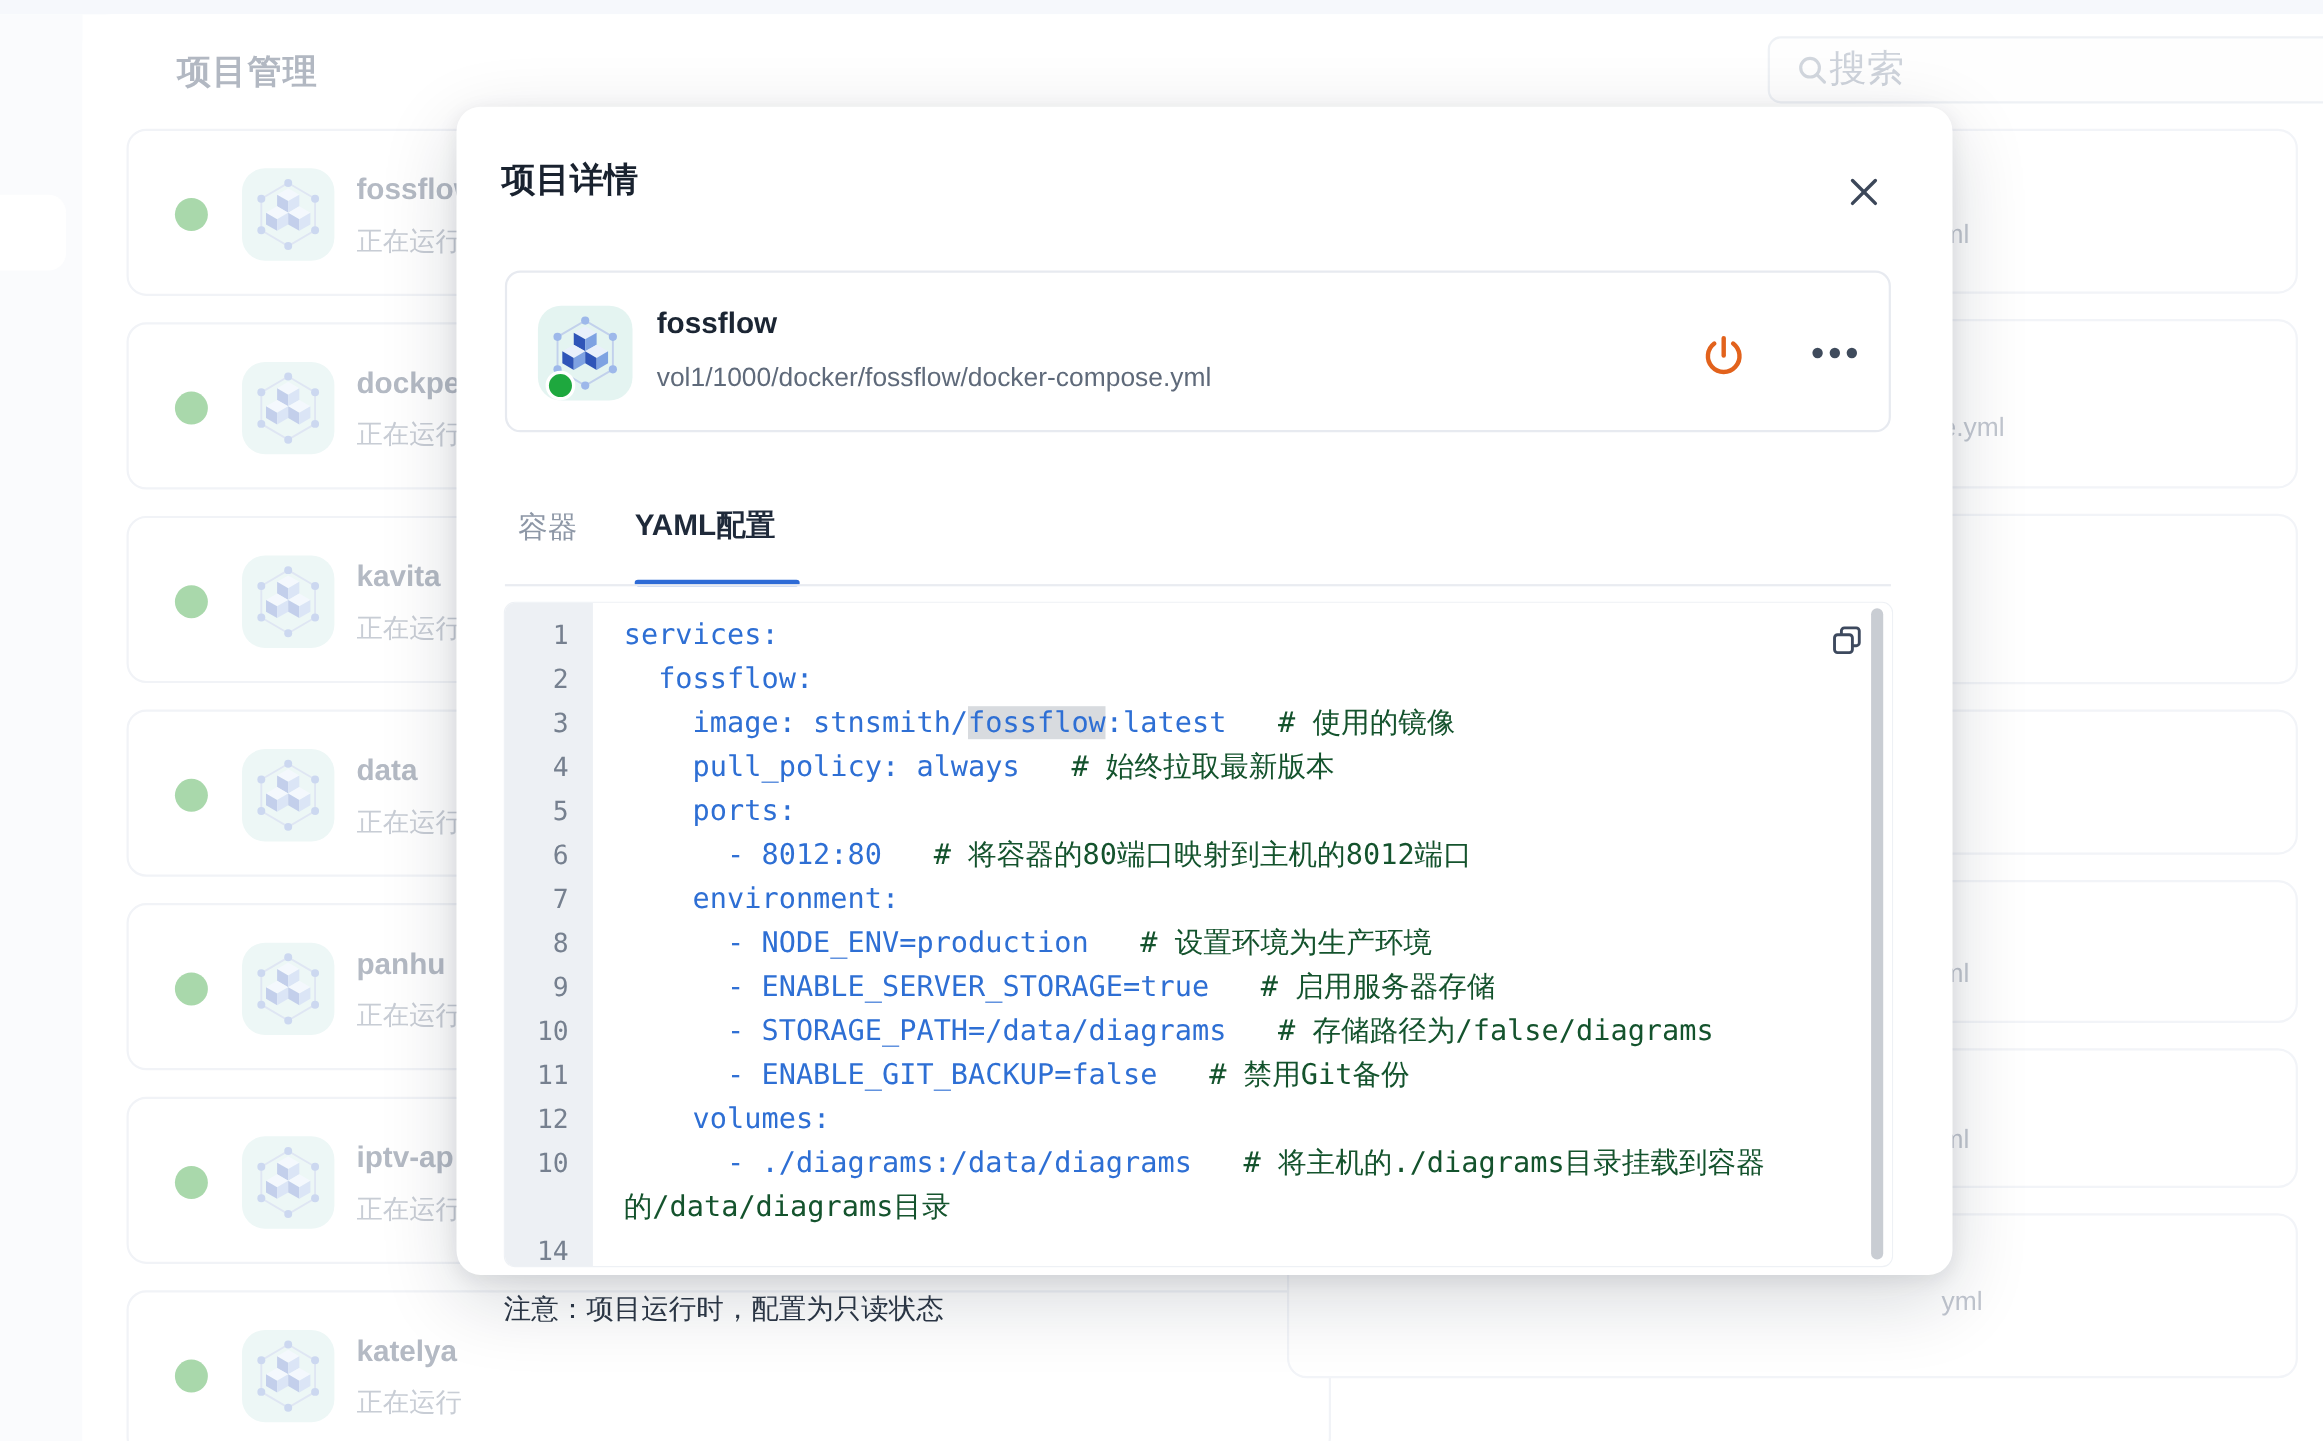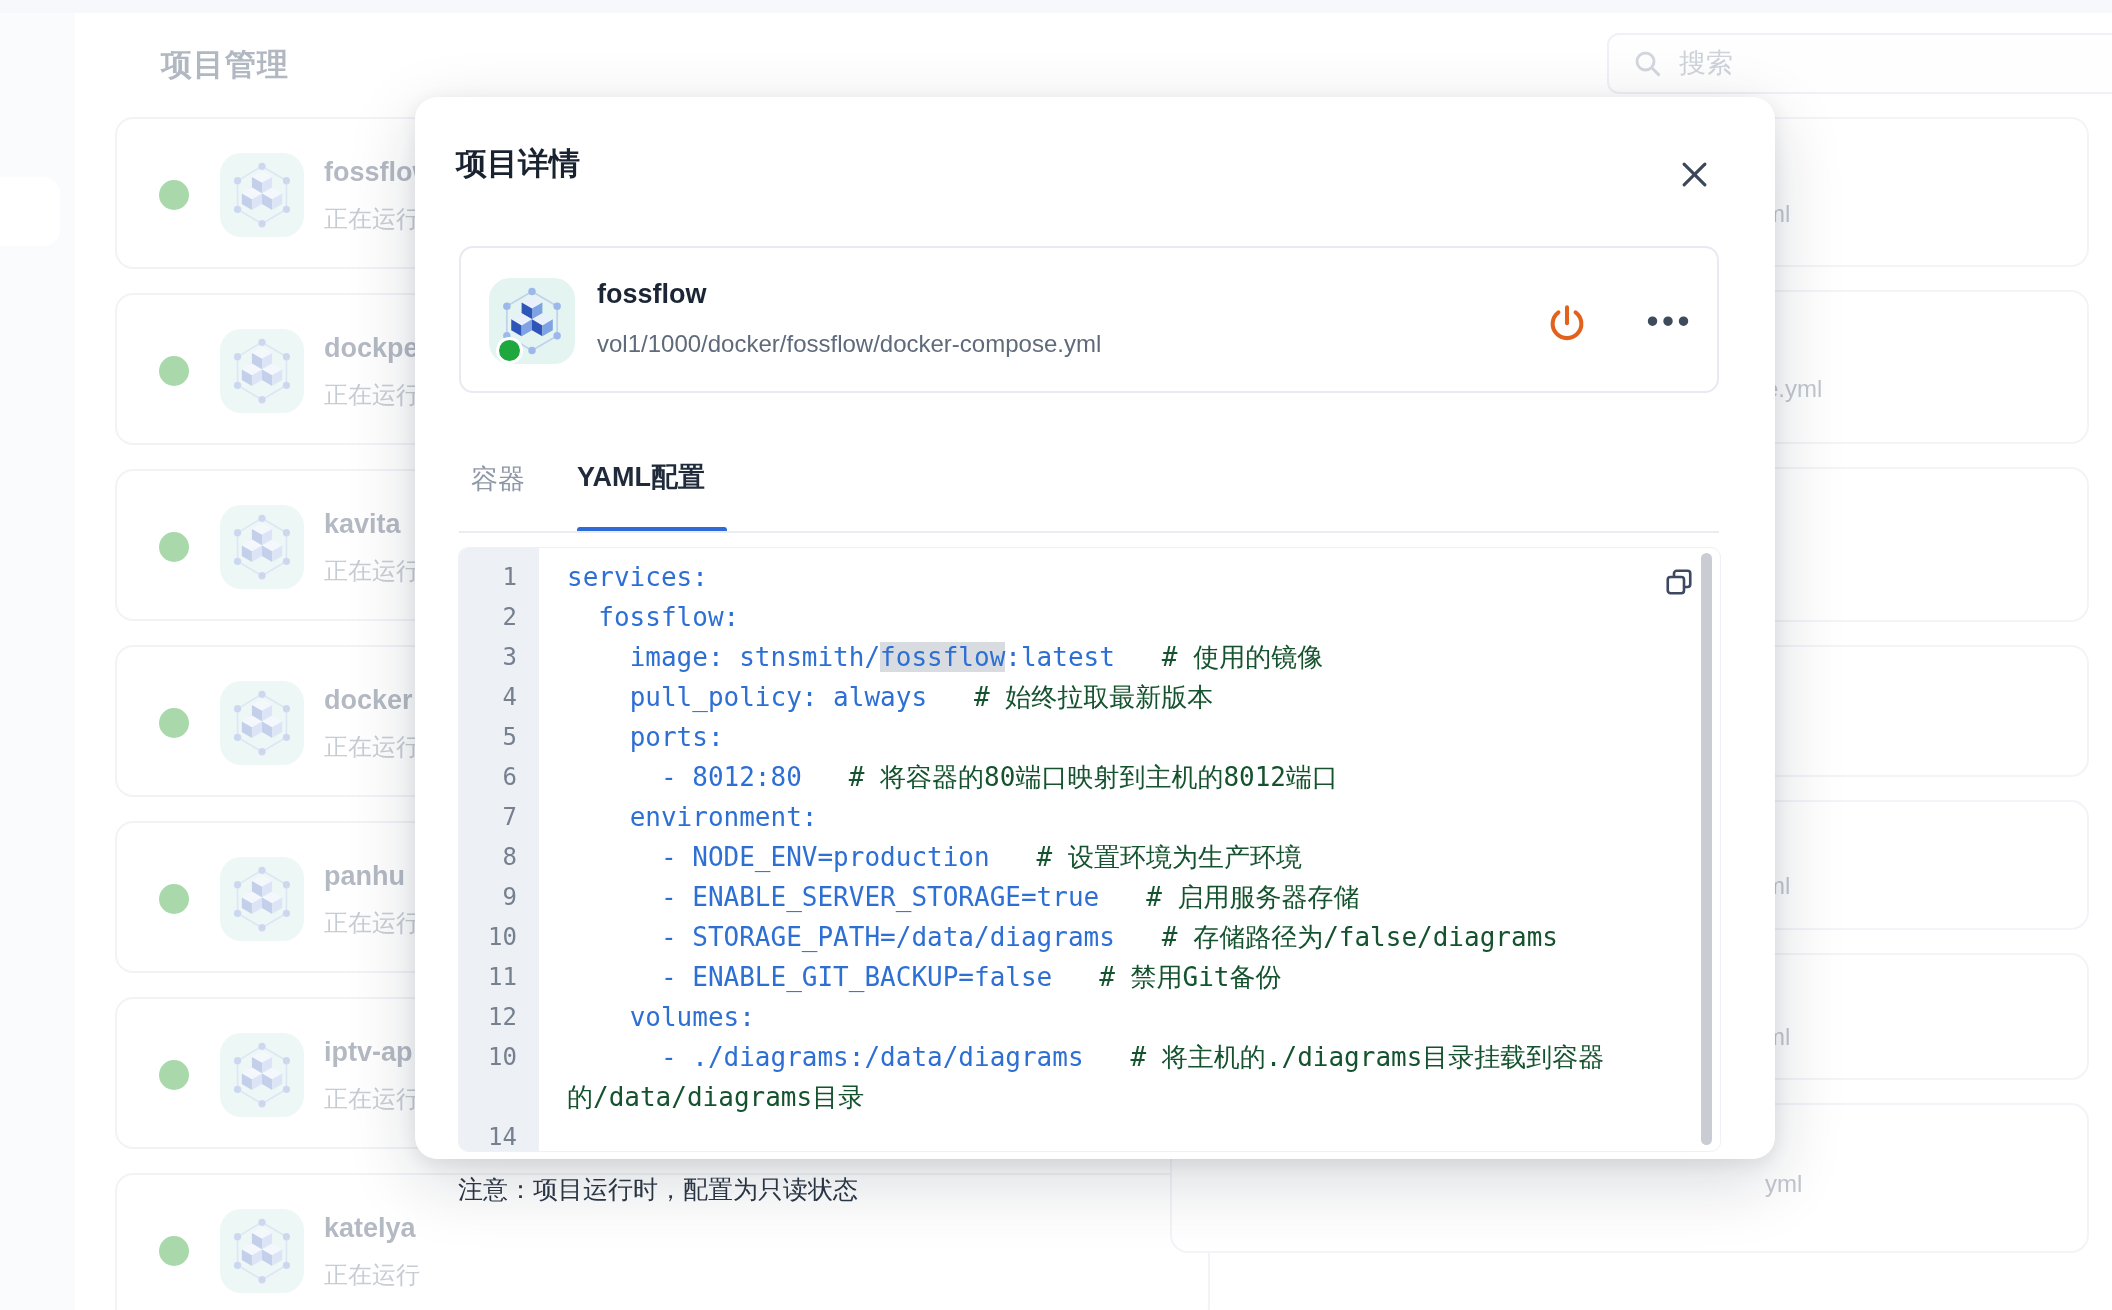--- a/index.html
+++ b/index.html
@@ -15,22 +15,22 @@
   .main-panel { position:absolute; left:75px; top:13px; right:0; bottom:0; background:#ffffff;
                 border-radius:26px 0 0 0; }
 
   .page-title { position:absolute; left:113px; top:44px; font-size:31px; font-weight:700;
                 color:#b2b8c2; letter-spacing:1px;margin-left:48px; }
 
   .search-box { position:absolute; left:1607px; top:33px; width:540px; height:61px;
                 border:2px solid #eef1f5; border-radius:12px; background:#fefefe;
                 display:flex; align-items:center; padding-left:24px; }
   .search-box svg { flex:0 0 auto; }
-  .search-input { border:none; outline:none; background:transparent; margin-left:16px;
-                  font-size:27px; color:#aab0ba; width:360px; font-family:"Liberation Sans",sans-serif; }
+  .search-input { border:none; outline:none; background:transparent; 
+                  font-size:34px; color:#aab0ba; width:360px; font-family:"Liberation Sans",sans-serif; }
   .search-input::placeholder { color:#ced3db; }
 
   
   .bg-card { position:absolute; left:115px; width:1095px; height:152px; background:#fff;
              border:2px solid #f1f3f7; border-radius:18px; }
   .bg-card .dot { position:absolute; left:42px; top:61px; width:30px; height:30px;
                   border-radius:50%; background:#a9d8ab; }
   .bg-card .tile { position:absolute; left:103px; top:34px; width:84px; height:84px;
                    border-radius:21px; background:#edf7f6; display:flex; align-items:center; justify-content:center; }
   .bg-card .name { position:absolute; left:207px; top:38px; font-size:27px; font-weight:700; color:#b4bac4; }
@@ -166,21 +166,21 @@
         <div class="name">kavita</div>
         <div class="status">正在运行</div>
       </div>
       <div class="bg-card" style="top: 645px;">
         <div class="dot"></div>
         <div class="tile cube-faded">
           <svg width="68" height="68">
             <use href="#sym-cube"></use>
           </svg>
         </div>
-        <div class="name">docker</div>
+        <div class="name">data</div>
         <div class="status">正在运行</div>
       </div>
       <div class="bg-card" style="top: 821px;">
         <div class="dot"></div>
         <div class="tile cube-faded">
           <svg width="68" height="68">
             <use href="#sym-cube"></use>
           </svg>
         </div>
         <div class="name">panhu</div>

